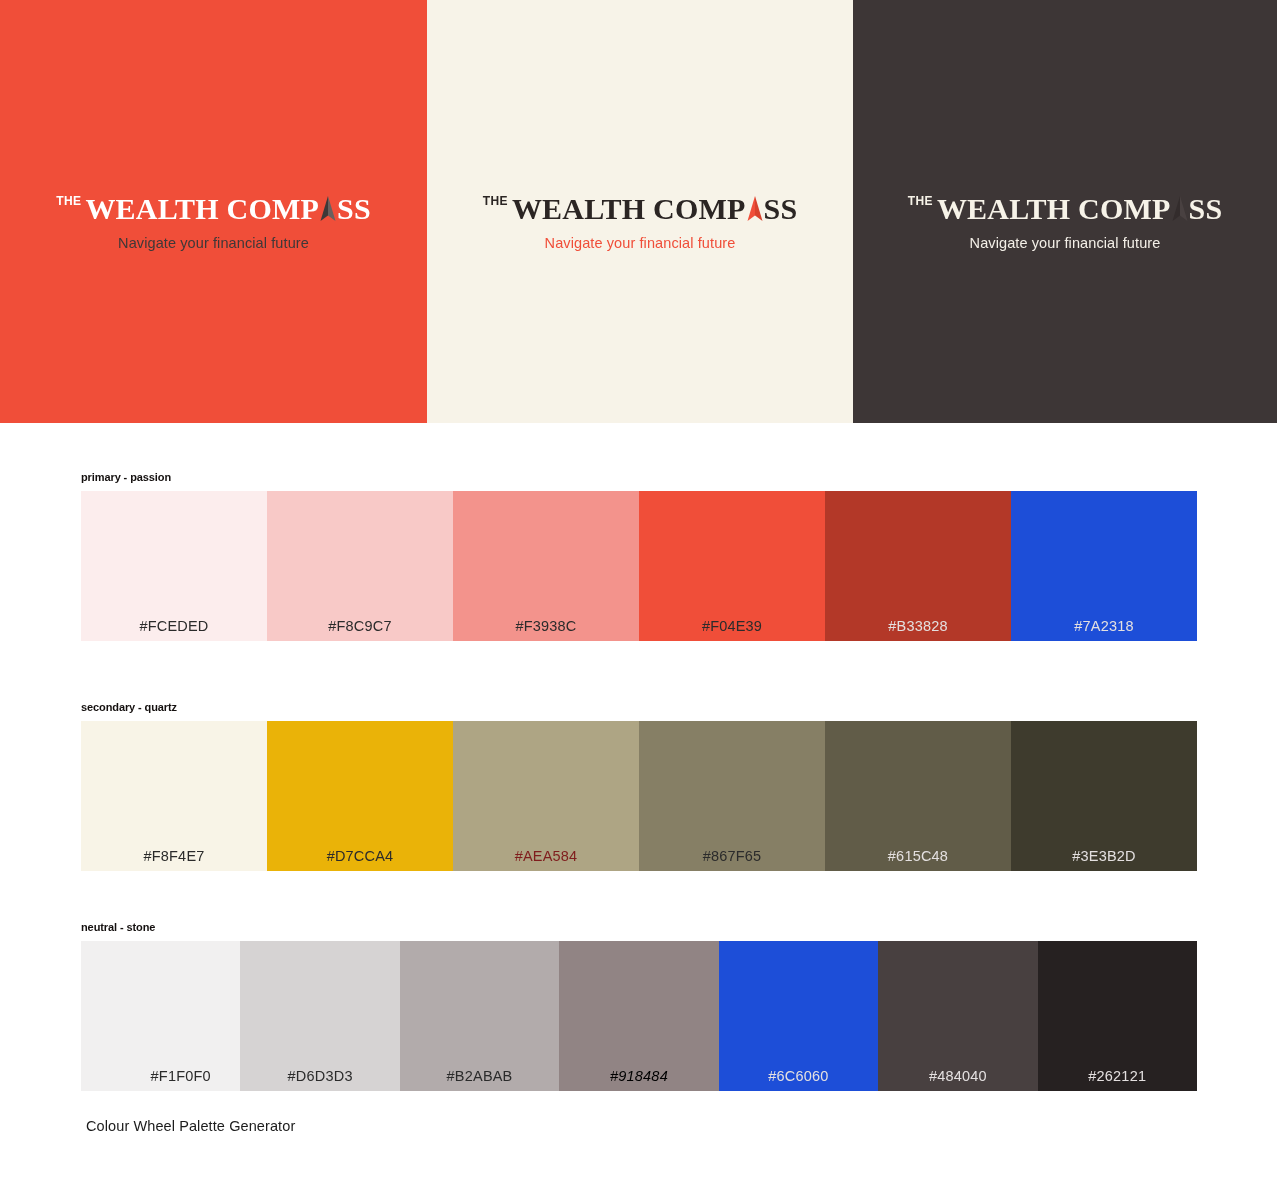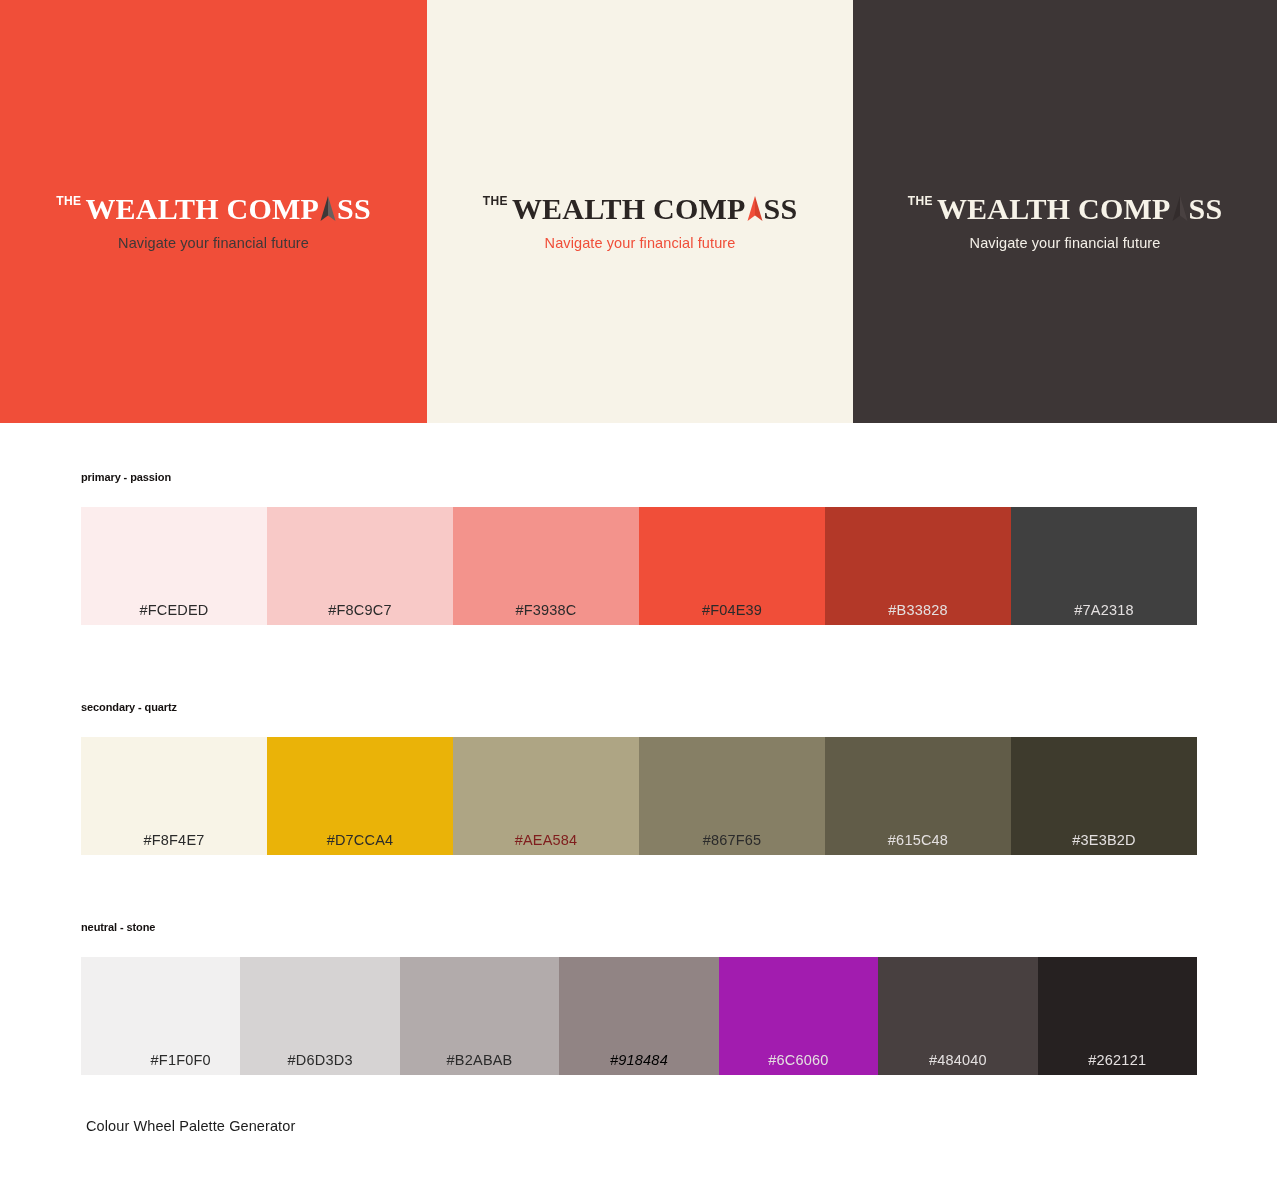--- a/index.html
+++ b/index.html
@@ -129,23 +129,22 @@
     margin-bottom: 8px;
     line-height: 1;
   }
   .swatch-row {
     display: flex;
     width: 1116px;
     height: 150px;
   }
   .swatch {
     flex: 1 1 0;
-    height: 118px;
-    position: relative;
-    margin-top: 16px;
+    height: 150px;
+    position: relative;
   }
   .swatch-hex {
     position: absolute;
     left: 0;
     right: 0;
     bottom: 8px;
     text-align: center;
     font-family: "Liberation Sans", sans-serif;
     font-size: 14.5px;
     letter-spacing: 0.2px;
@@ -218,21 +217,21 @@
         </div>
       <div class="swatch" style="background: rgb(243, 147, 140);">
           <span class="swatch-hex" style="color: rgb(43, 43, 43);">#F3938C</span>
         </div>
       <div class="swatch" style="background: rgb(240, 78, 57);">
           <span class="swatch-hex" style="color: rgb(43, 43, 43);">#F04E39</span>
         </div>
       <div class="swatch" style="background: rgb(179, 56, 40);">
           <span class="swatch-hex" style="color: rgb(228, 224, 224);">#B33828</span>
         </div>
-      <div class="swatch" style="background: #404040;">
+      <div class="swatch" style="background: #1d4ed8;">
           <span class="swatch-hex" style="color: rgb(228, 224, 224);">#7A2318</span>
         </div>
     </div>
   </div>
 
   <div class="palette-group group-1">
     <div class="group-label">secondary - quartz</div>
     <div class="swatch-row">
       <div class="swatch" style="background: rgb(248, 244, 231);">
           <span class="swatch-hex" style="color: rgb(43, 43, 43);">#F8F4E7</span>
@@ -263,21 +262,21 @@
         </div>
       <div class="swatch" style="background: rgb(214, 211, 211);">
           <span class="swatch-hex" style="color: rgb(43, 43, 43);">#D6D3D3</span>
         </div>
       <div class="swatch" style="background: rgb(178, 171, 171);">
           <span class="swatch-hex" style="color: rgb(43, 43, 43);">#B2ABAB</span>
         </div>
       <div class="swatch" style="background: rgb(145, 132, 132);">
           <span class="swatch-hex" style="color: #000000; font-style: italic;">#918484</span>
         </div>
-      <div class="swatch" style="background: #a21caf;">
+      <div class="swatch" style="background: #1d4ed8;">
           <span class="swatch-hex" style="color: rgb(228, 224, 224);">#6C6060</span>
         </div>
       <div class="swatch" style="background: rgb(72, 64, 64);">
           <span class="swatch-hex" style="color: rgb(228, 224, 224);">#484040</span>
         </div>
       <div class="swatch" style="background: rgb(38, 33, 33);">
           <span class="swatch-hex" style="color: rgb(228, 224, 224);">#262121</span>
         </div>
     </div>
   </div>

